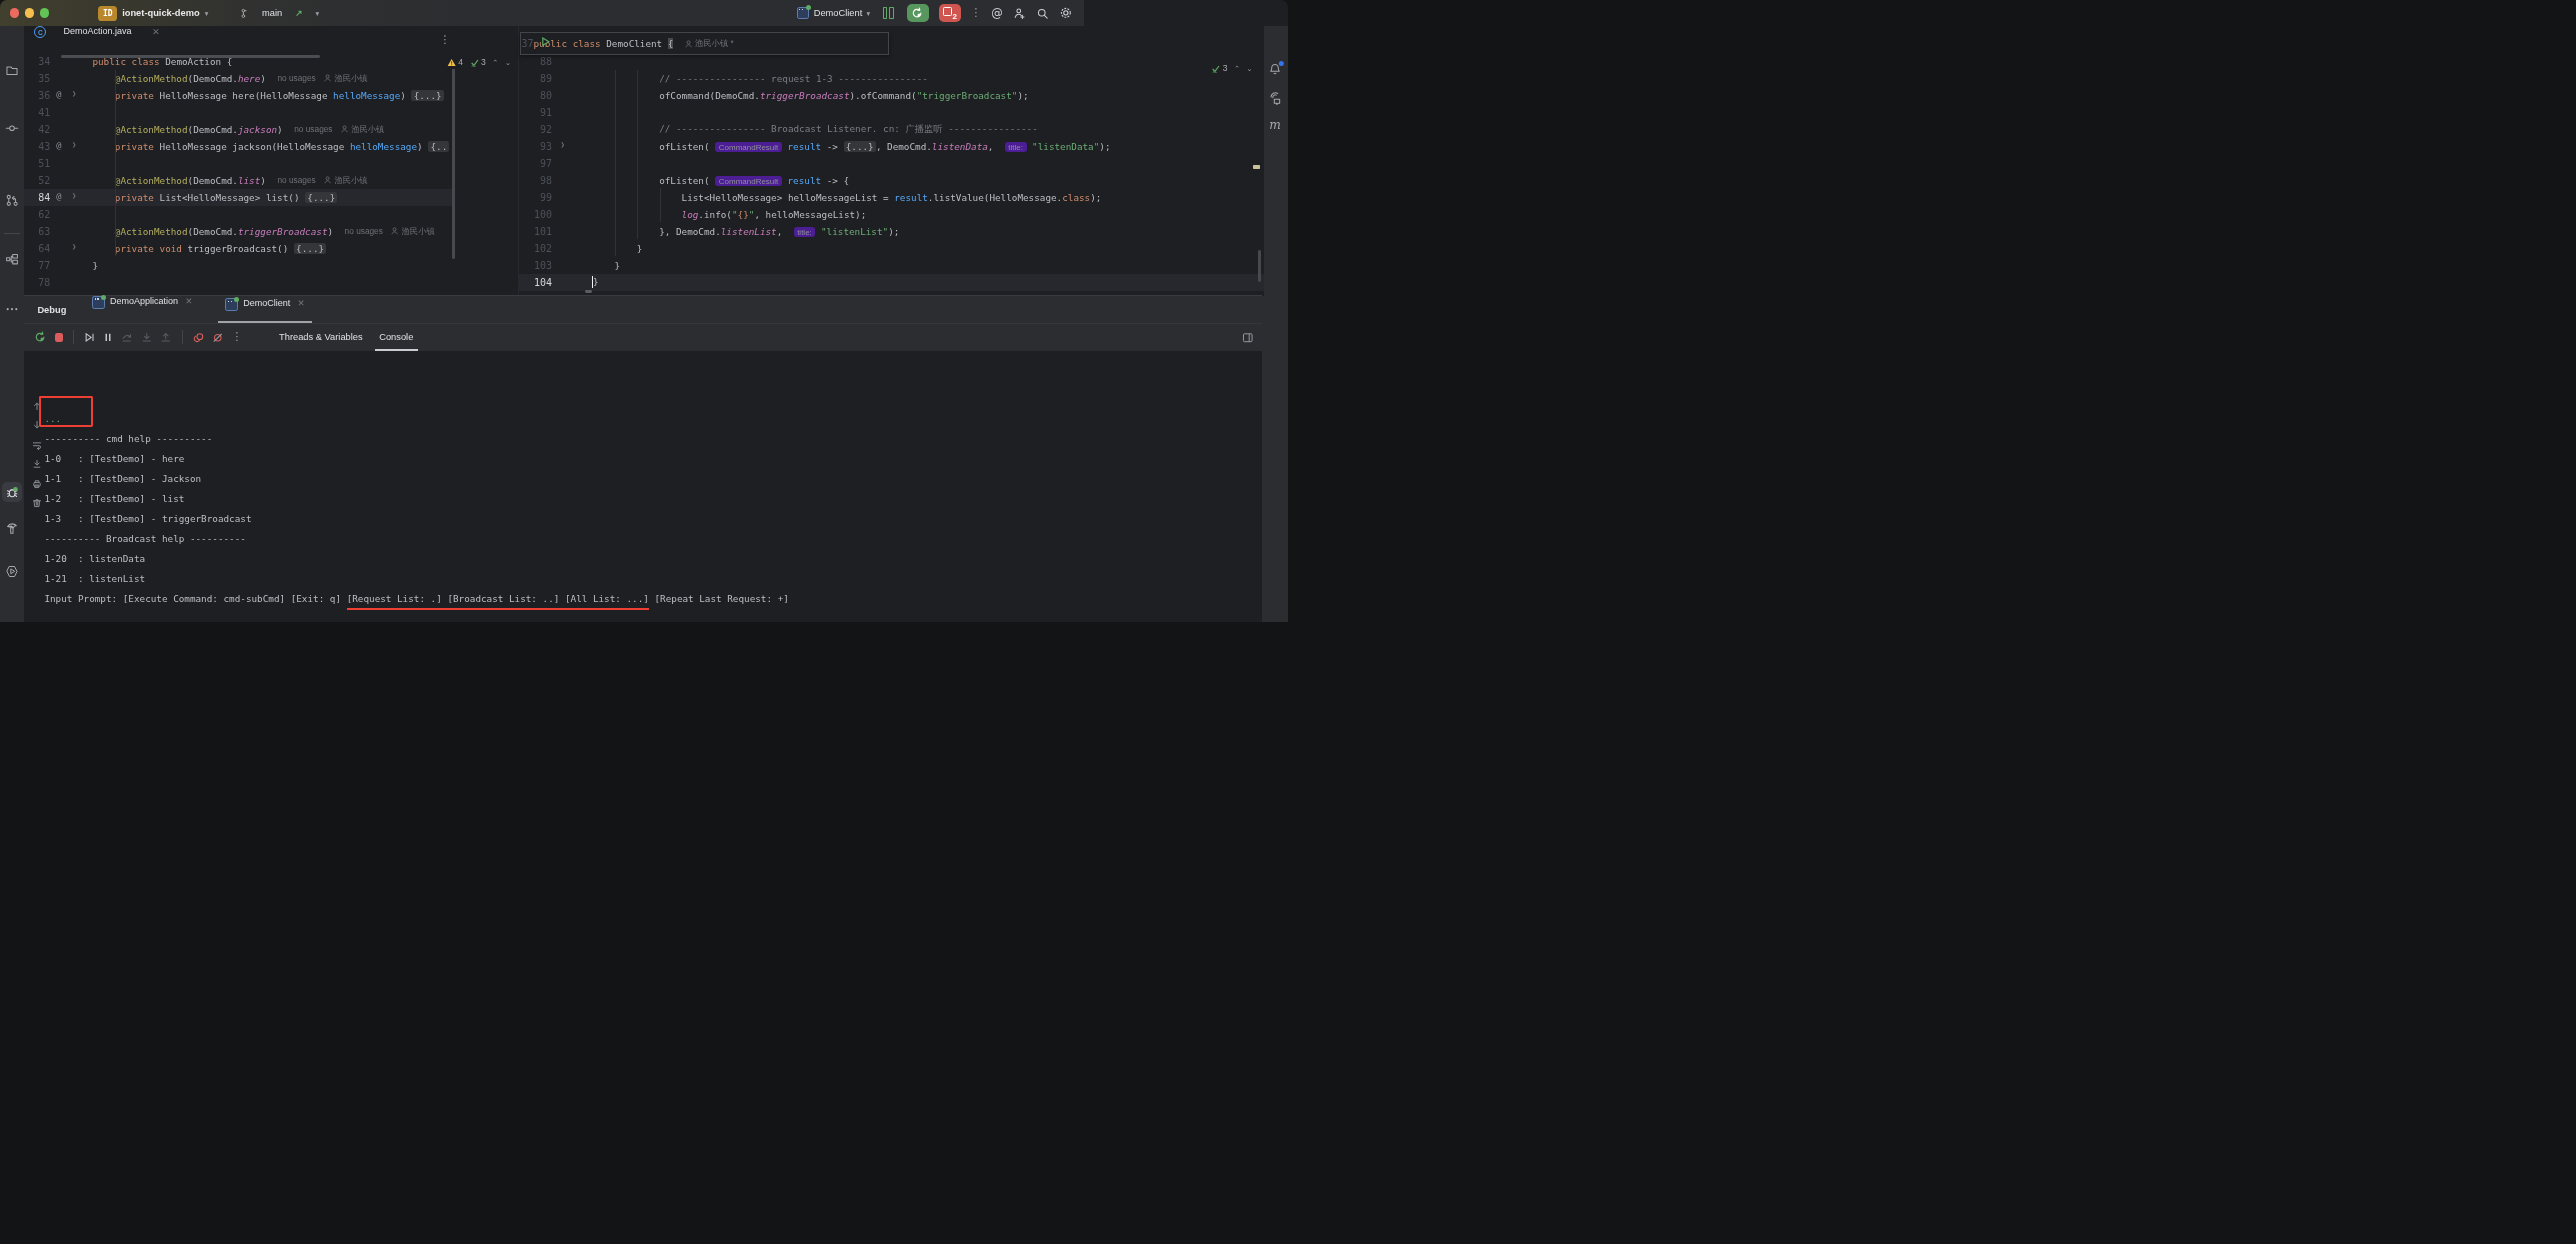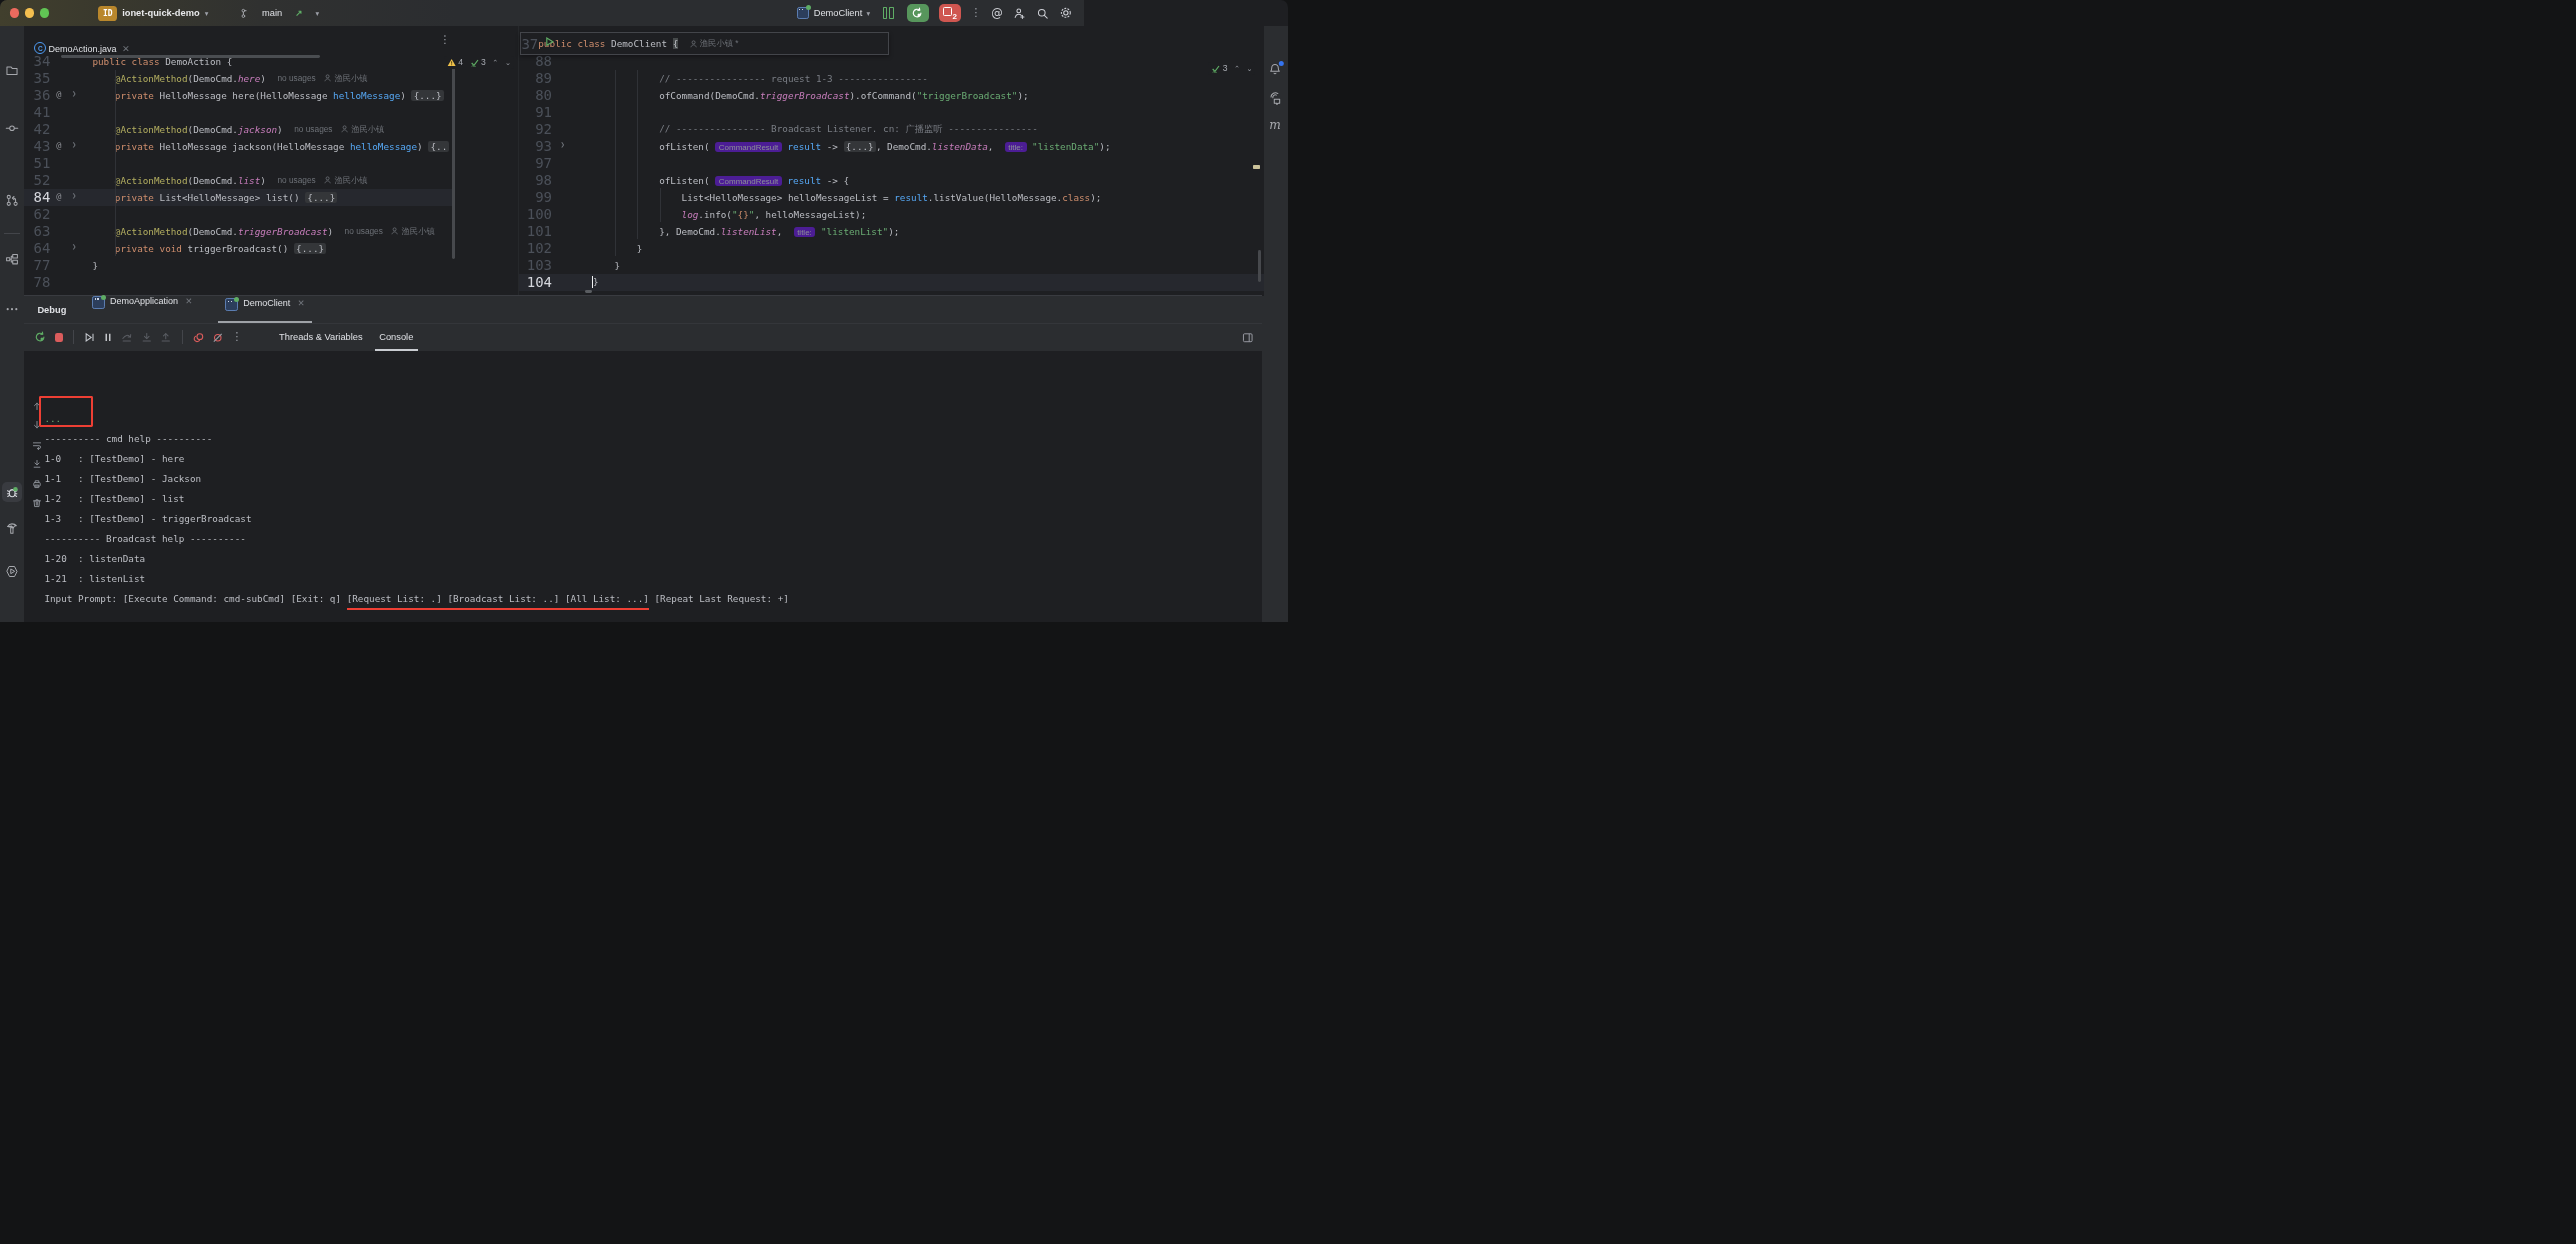--- a/index.html
+++ b/index.html
@@ -45,35 +45,35 @@
   .stripe-div{position:absolute;left:4.3px;right:4.3px;height:0.7px;background:#43454a}
   .sel-bg{background:#393b40;border-radius:5px;width:20px;height:20px;display:flex;align-items:center;justify-content:center}
   .maven-m{font-family:"DejaVu Serif",serif;font-style:italic;color:#a6a8ad;font-size:12.2px}
   .bell-dot{position:absolute;right:-1.4px;top:-1.4px;width:5px;height:5px;border-radius:50%;background:#3574f0}
 
   
   .pane{position:absolute;top:26px;height:270px;background:#1e1f22}
   .left-pane{left:24.4px;width:493px}
   .right-pane{left:518px;width:745px;border-left:0.7px solid #26282b}
   .tabbar{position:relative;height:28px;display:flex;align-items:center}
-  .etab{display:flex;align-items:flex-end;gap:2px;margin-left:10px;height:100%}
+  .etab{display:flex;align-items:flex-start;gap:17px;margin-left:10px;height:100%}
   .etab .lbl{color:#dfe1e5;font-size:9px}
   .etab .x{color:#6f737a;font-size:9.3px;margin-left:3.6px}
   .class-ic{width:10px;height:10px;border:1.1px solid #4e9cf5;border-radius:50%;color:#4e9cf5;
     font-size:6.5px;font-weight:bold;display:flex;align-items:center;justify-content:center}
   .tab-kebab{position:absolute;left:415px;top:6.5px;color:#9da0a8;font-size:10.8px}
   .tab-scrollbar{position:absolute;left:37px;top:29px;width:259px;height:2.9px;background:#5a5d61;border-radius:1.4px;opacity:.75}
 
   .editor{position:absolute;left:0;top:26.6px;overflow:hidden}
   #left-editor{width:431px;height:243px}
   #right-editor{width:745px;height:243px}
   .row{height:17px;display:flex;align-items:center;white-space:pre;
        font-family:"DejaVu Sans Mono",monospace;font-size:9.3px;color:#bcbec4}
   .row.cur{background:#26282e}
-  .ln{text-align:right;color:#4b5059;font-size:14px;flex:none}
+  .ln{text-align:right;color:#4b5059;font-size:10px;flex:none}
   .row.cur .ln{color:#d5d7dd}
   #left-editor .ln{width:26px}
   #right-editor .ln{width:33px}
   .gut{flex:none;position:relative;height:100%}
   #left-editor .gut{width:42px}
   #right-editor .gut{width:40px}
   .g-at{position:absolute;left:5.8px;top:2.2px;color:#8c8e94;font-size:8.6px}
   .g-arrow{position:absolute;left:21.6px;top:2.9px;color:#6f737a;font-size:7.2px}
   #right-editor .g-arrow{left:8.6px}
   .code{flex:none}

